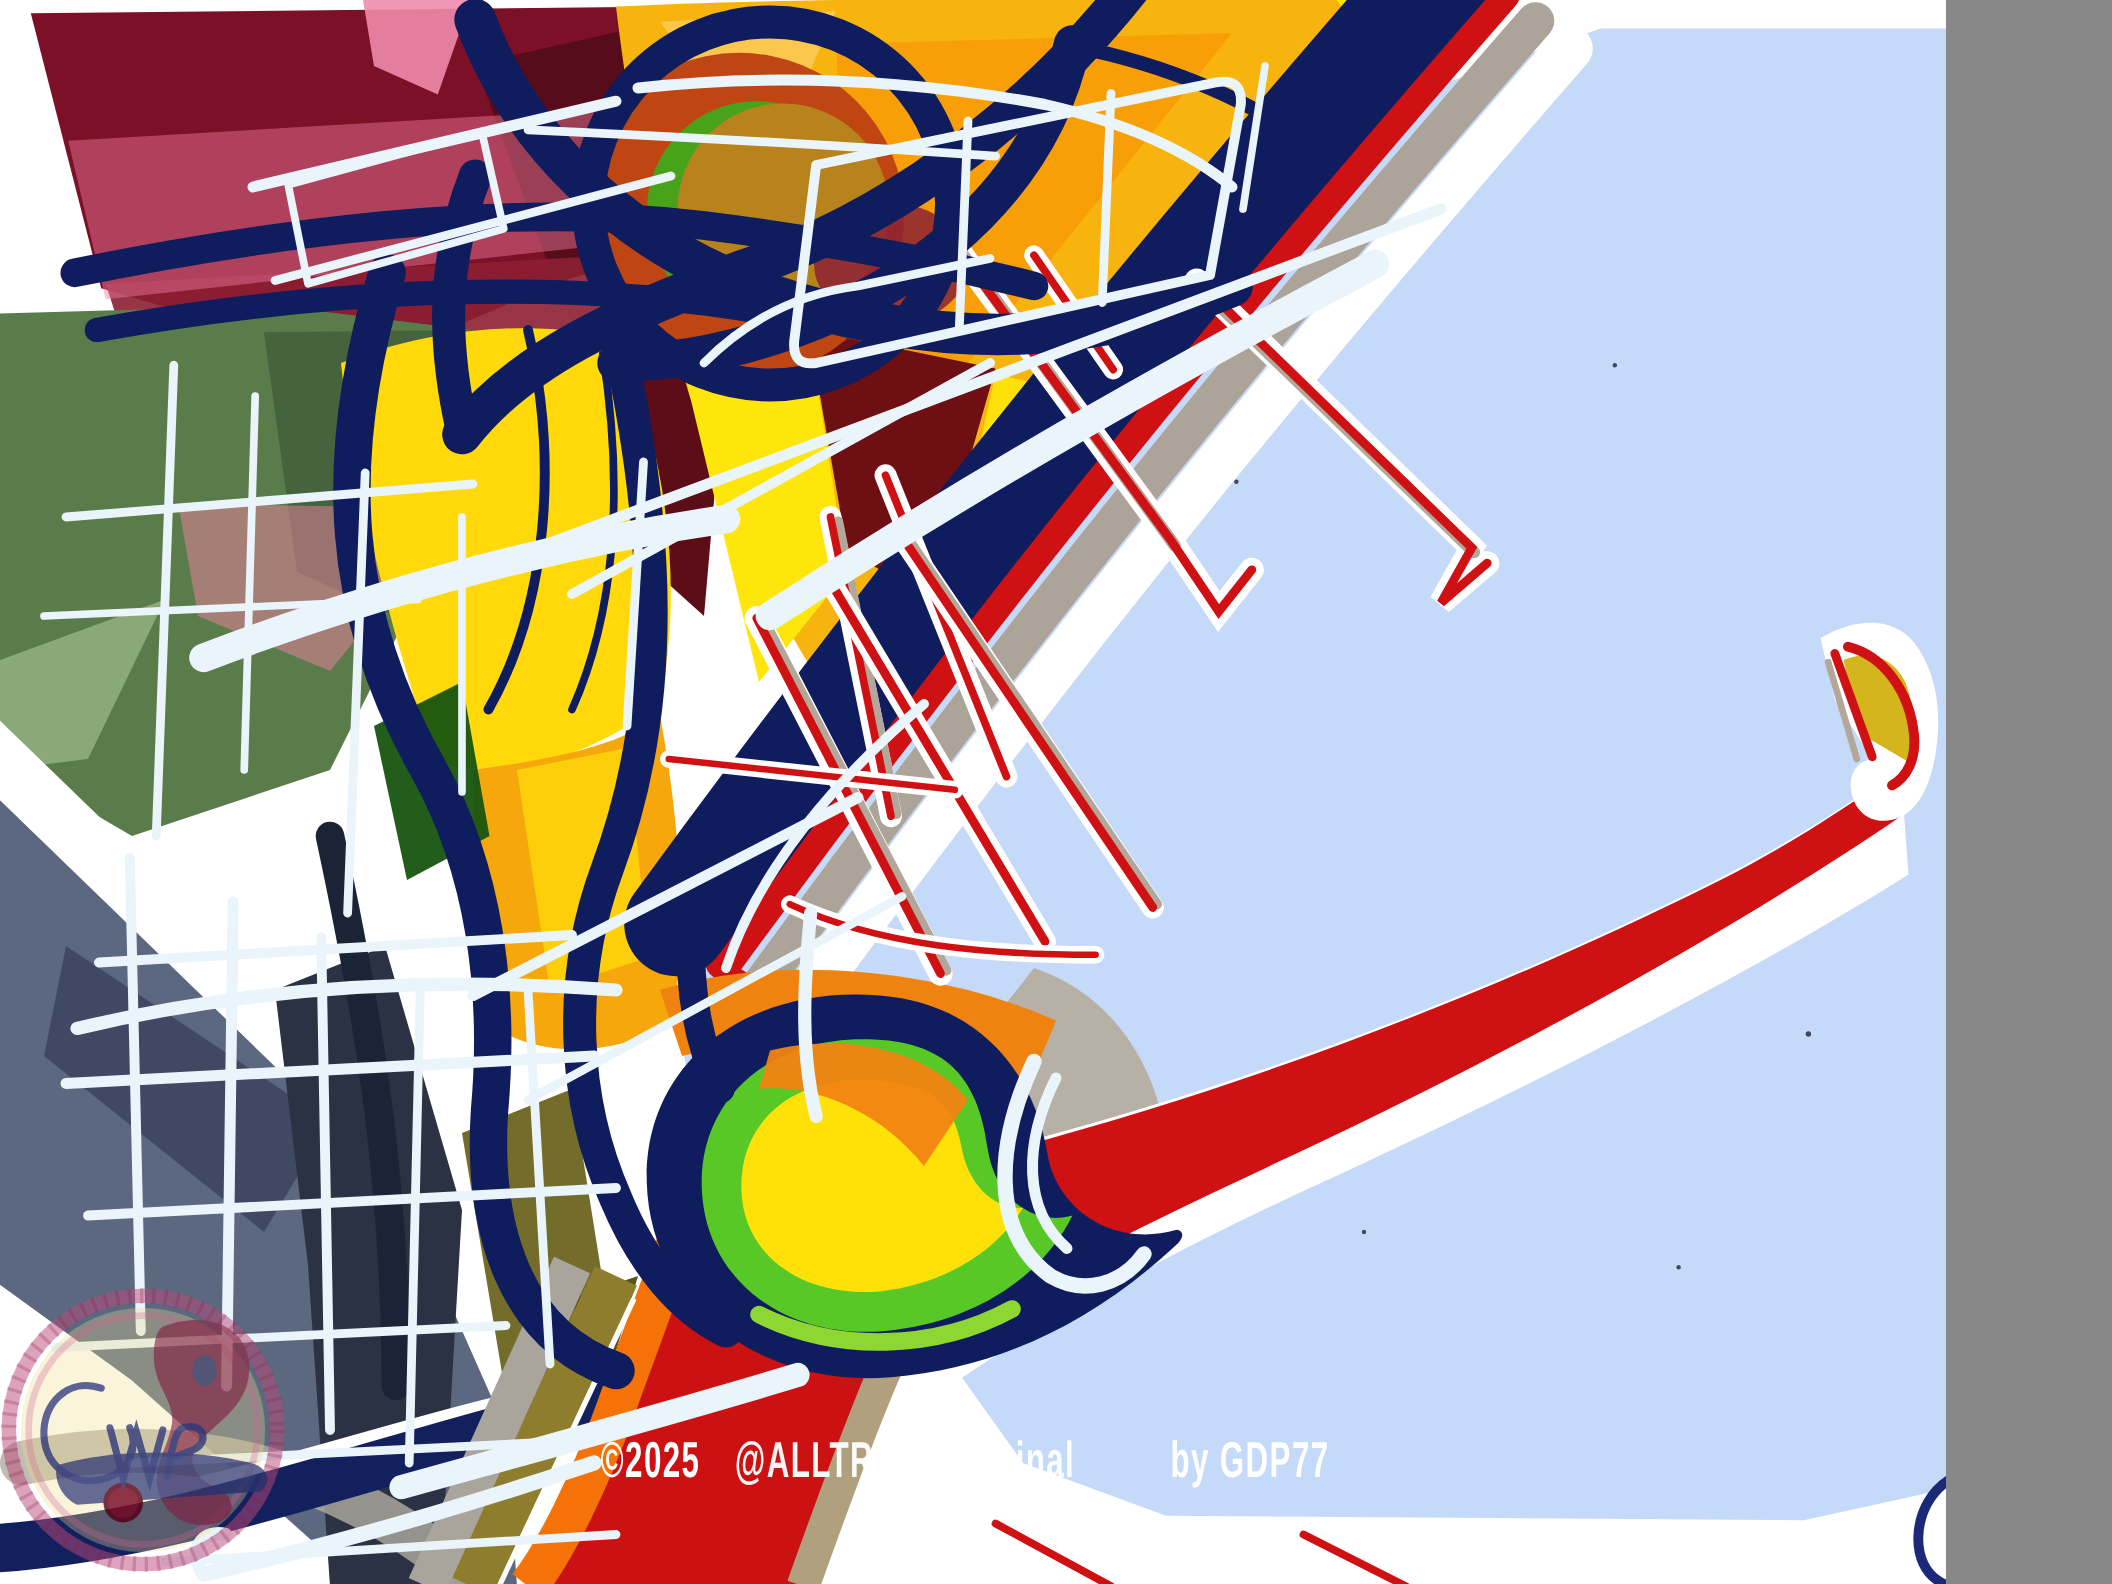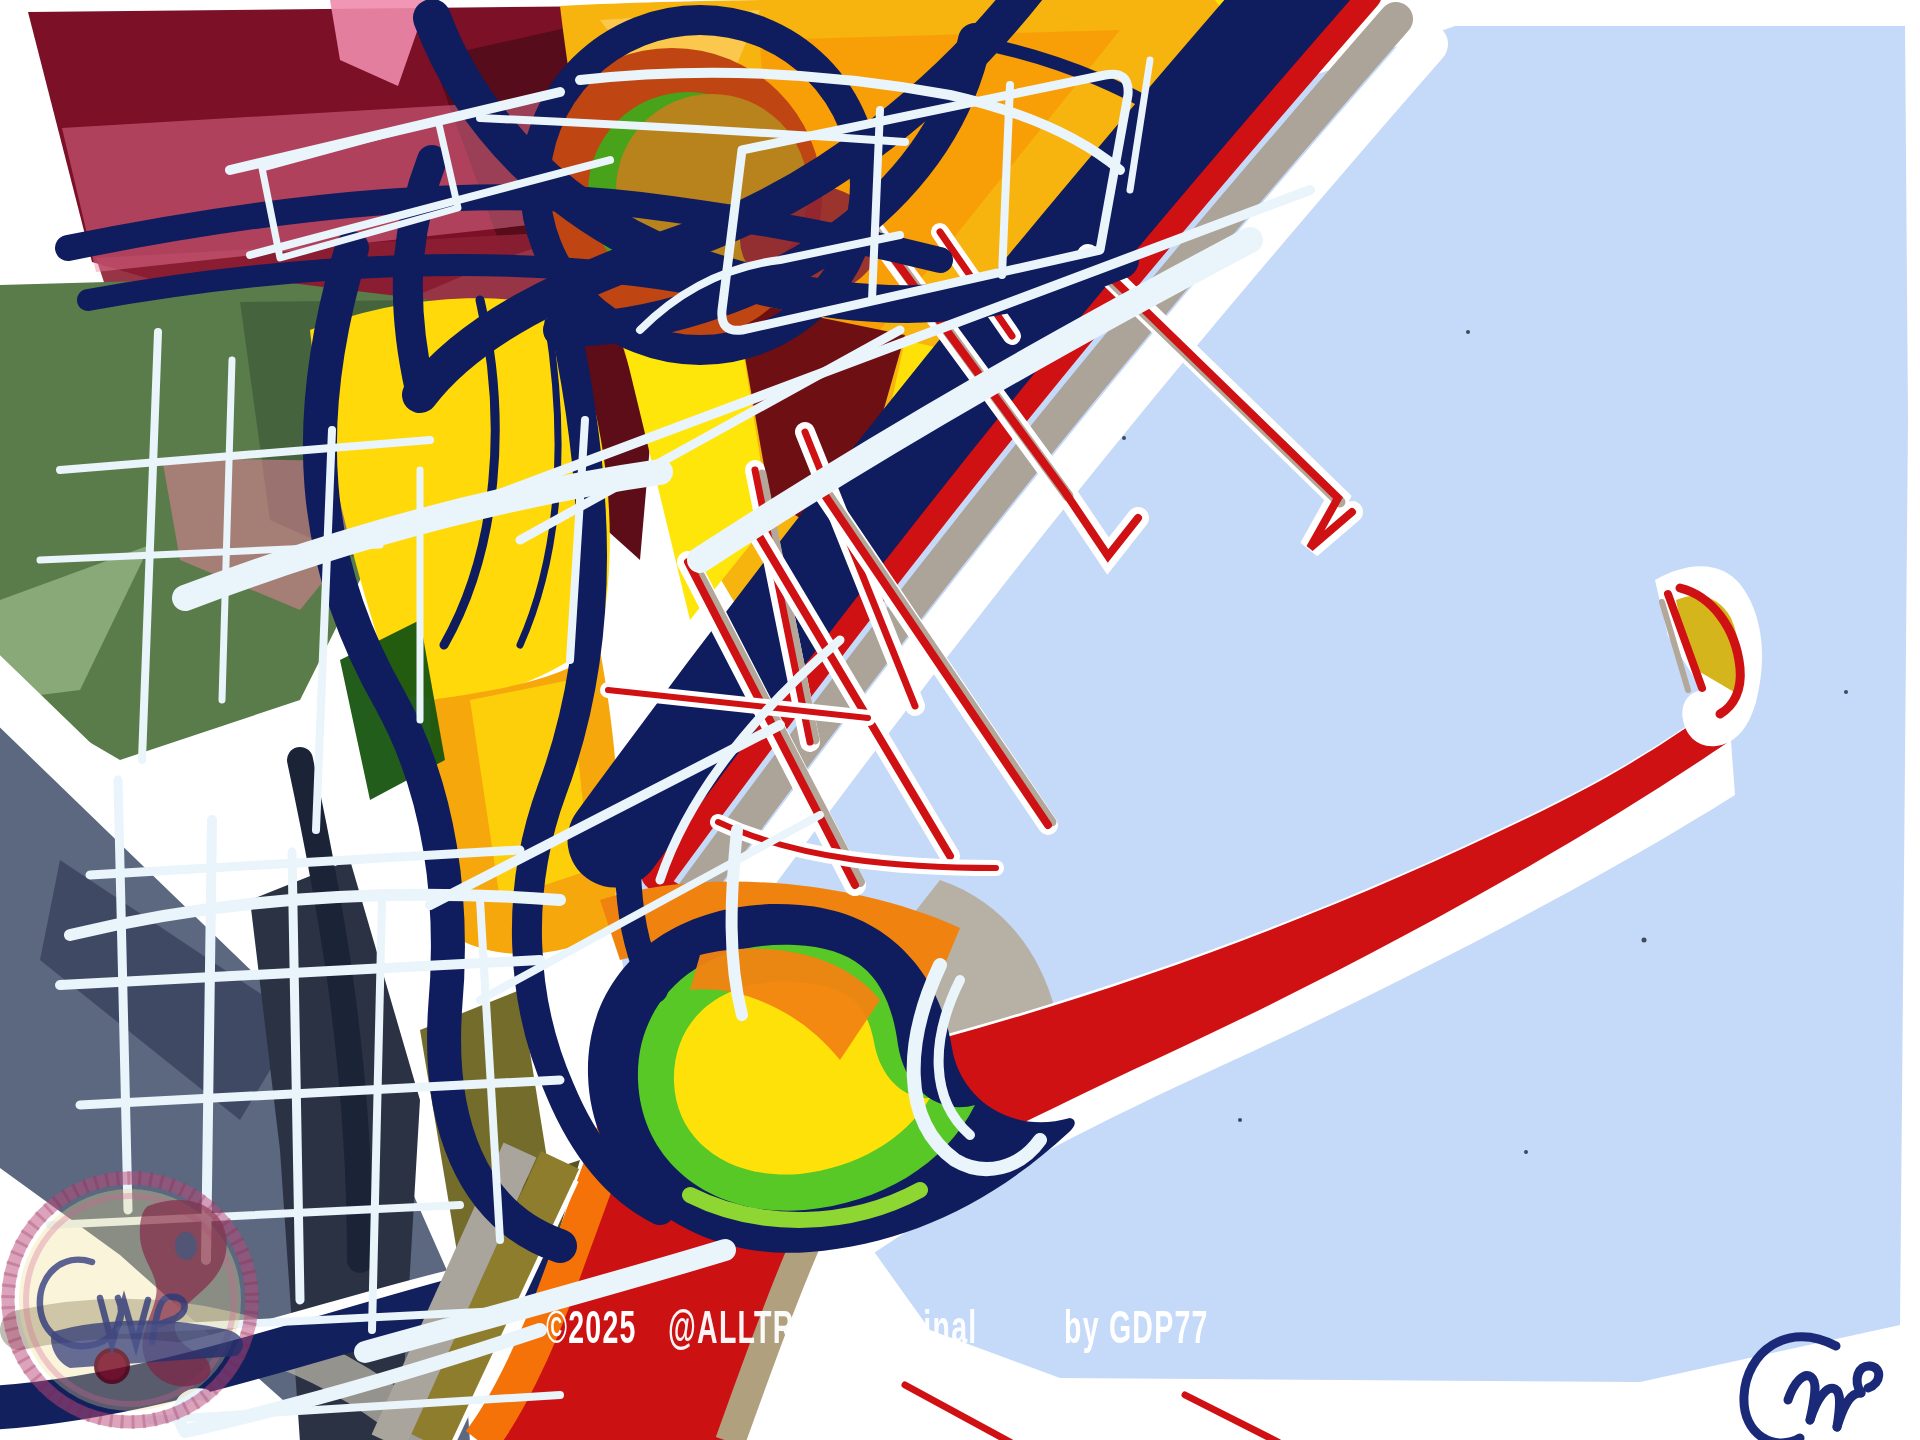--- a/index.html
+++ b/index.html
@@ -1,16 +1,16 @@
 <!DOCTYPE html>
 <html><head>
 <meta charset="utf-8">
 <style>
   html,body{margin:0;padding:0;background:#888;}
-  .stage{position:relative;width:1920px;height:1440px;background:#ffffff;overflow:hidden;
+  .stage{position:relative;width:1769px;height:1440px;background:#ffffff;overflow:hidden;
          font-family:"Liberation Sans", sans-serif;}
   .stage svg{position:absolute;inset:0;}
   .caption-row span{position:absolute;top:1300px;font-size:46px;font-weight:bold;color:#ffffff;
          letter-spacing:2px;transform:scaleX(.62);transform-origin:left center;white-space:nowrap;}
   .cap-copyright{left:546px;}
   .cap-handle{left:668px;opacity:.96;}
   .cap-byline{left:1064px;}
 </style>
 </head>
 <body>

